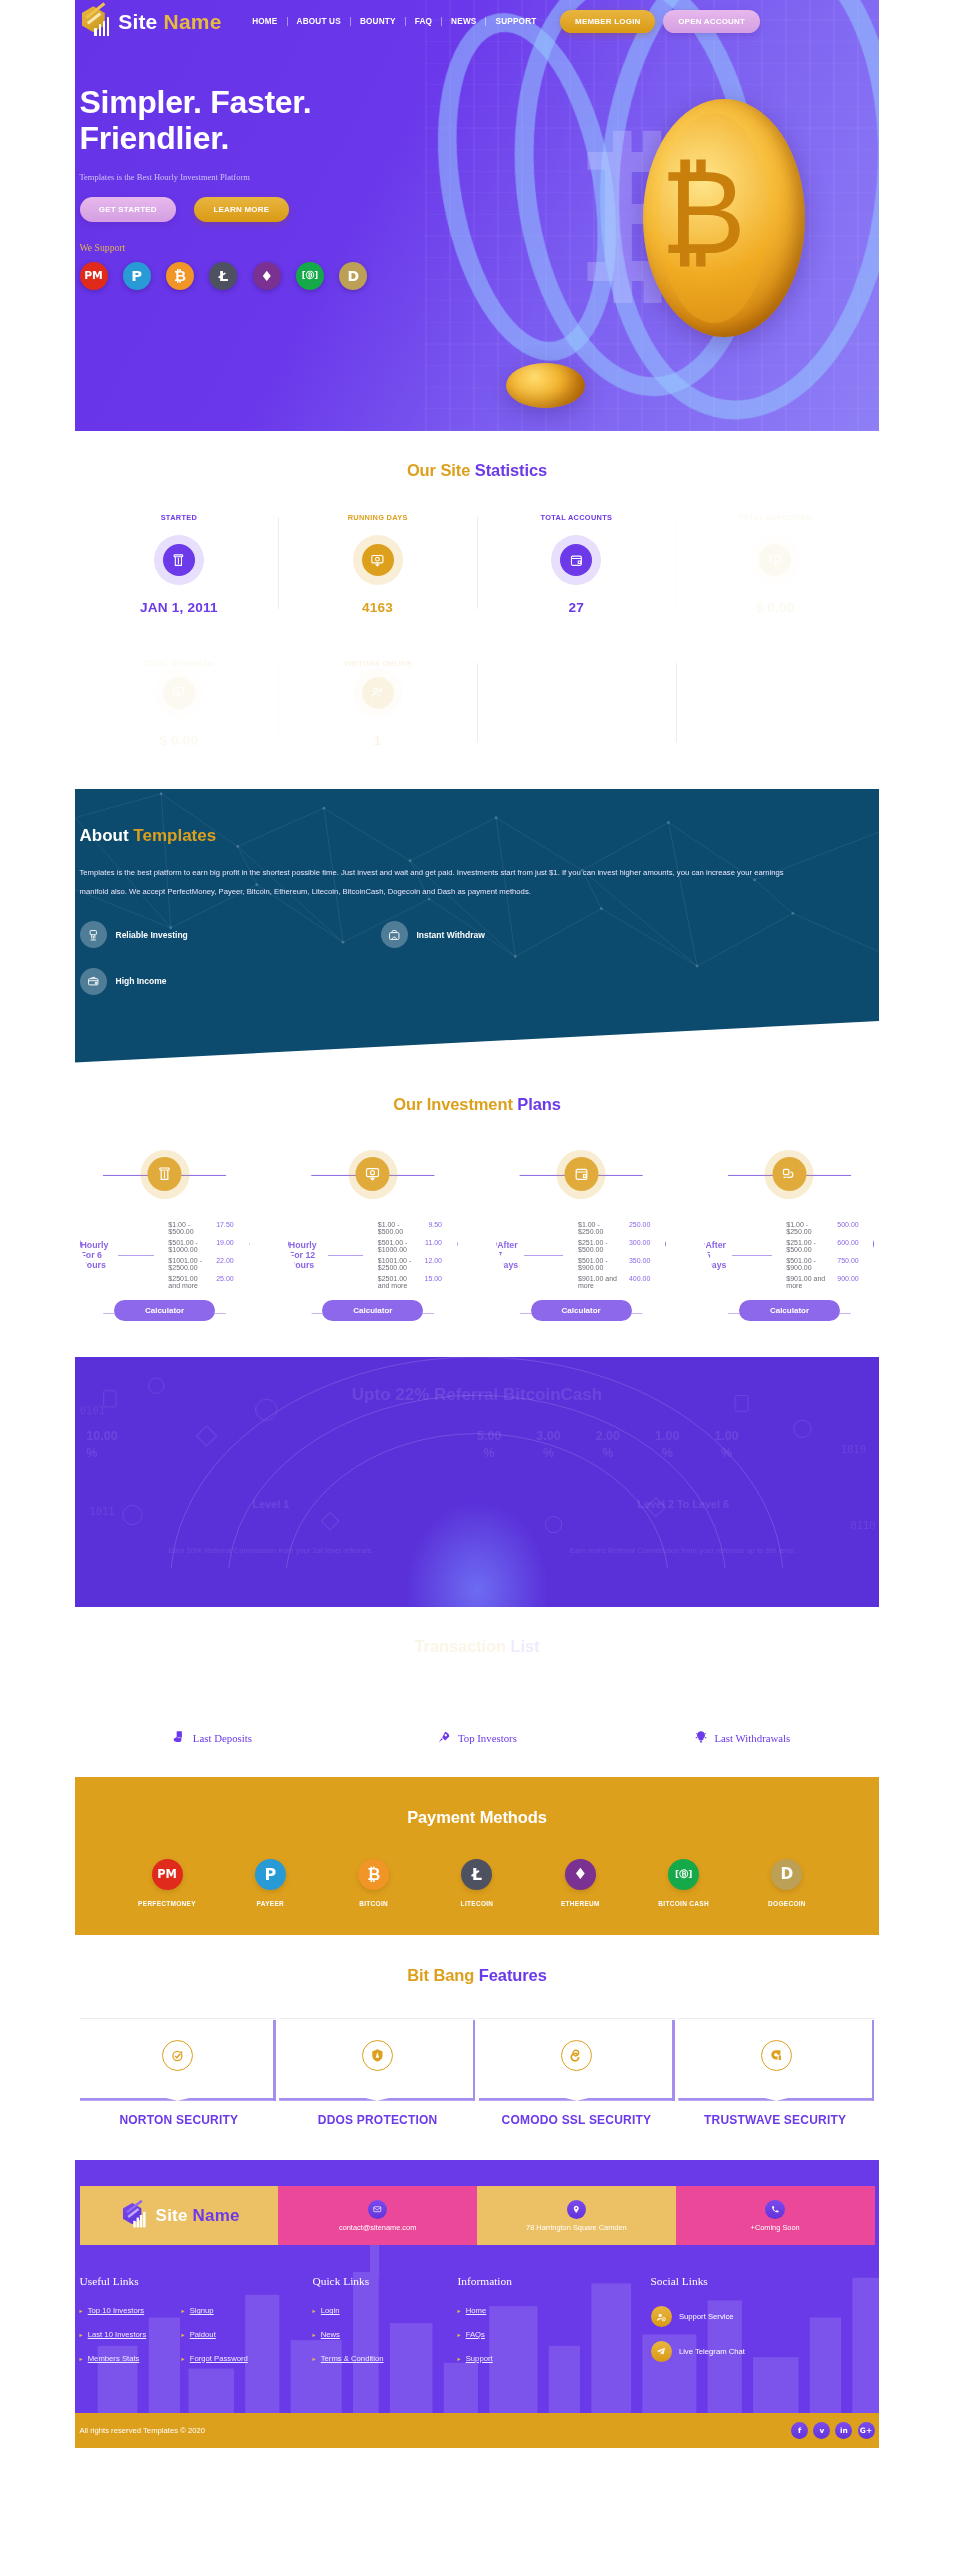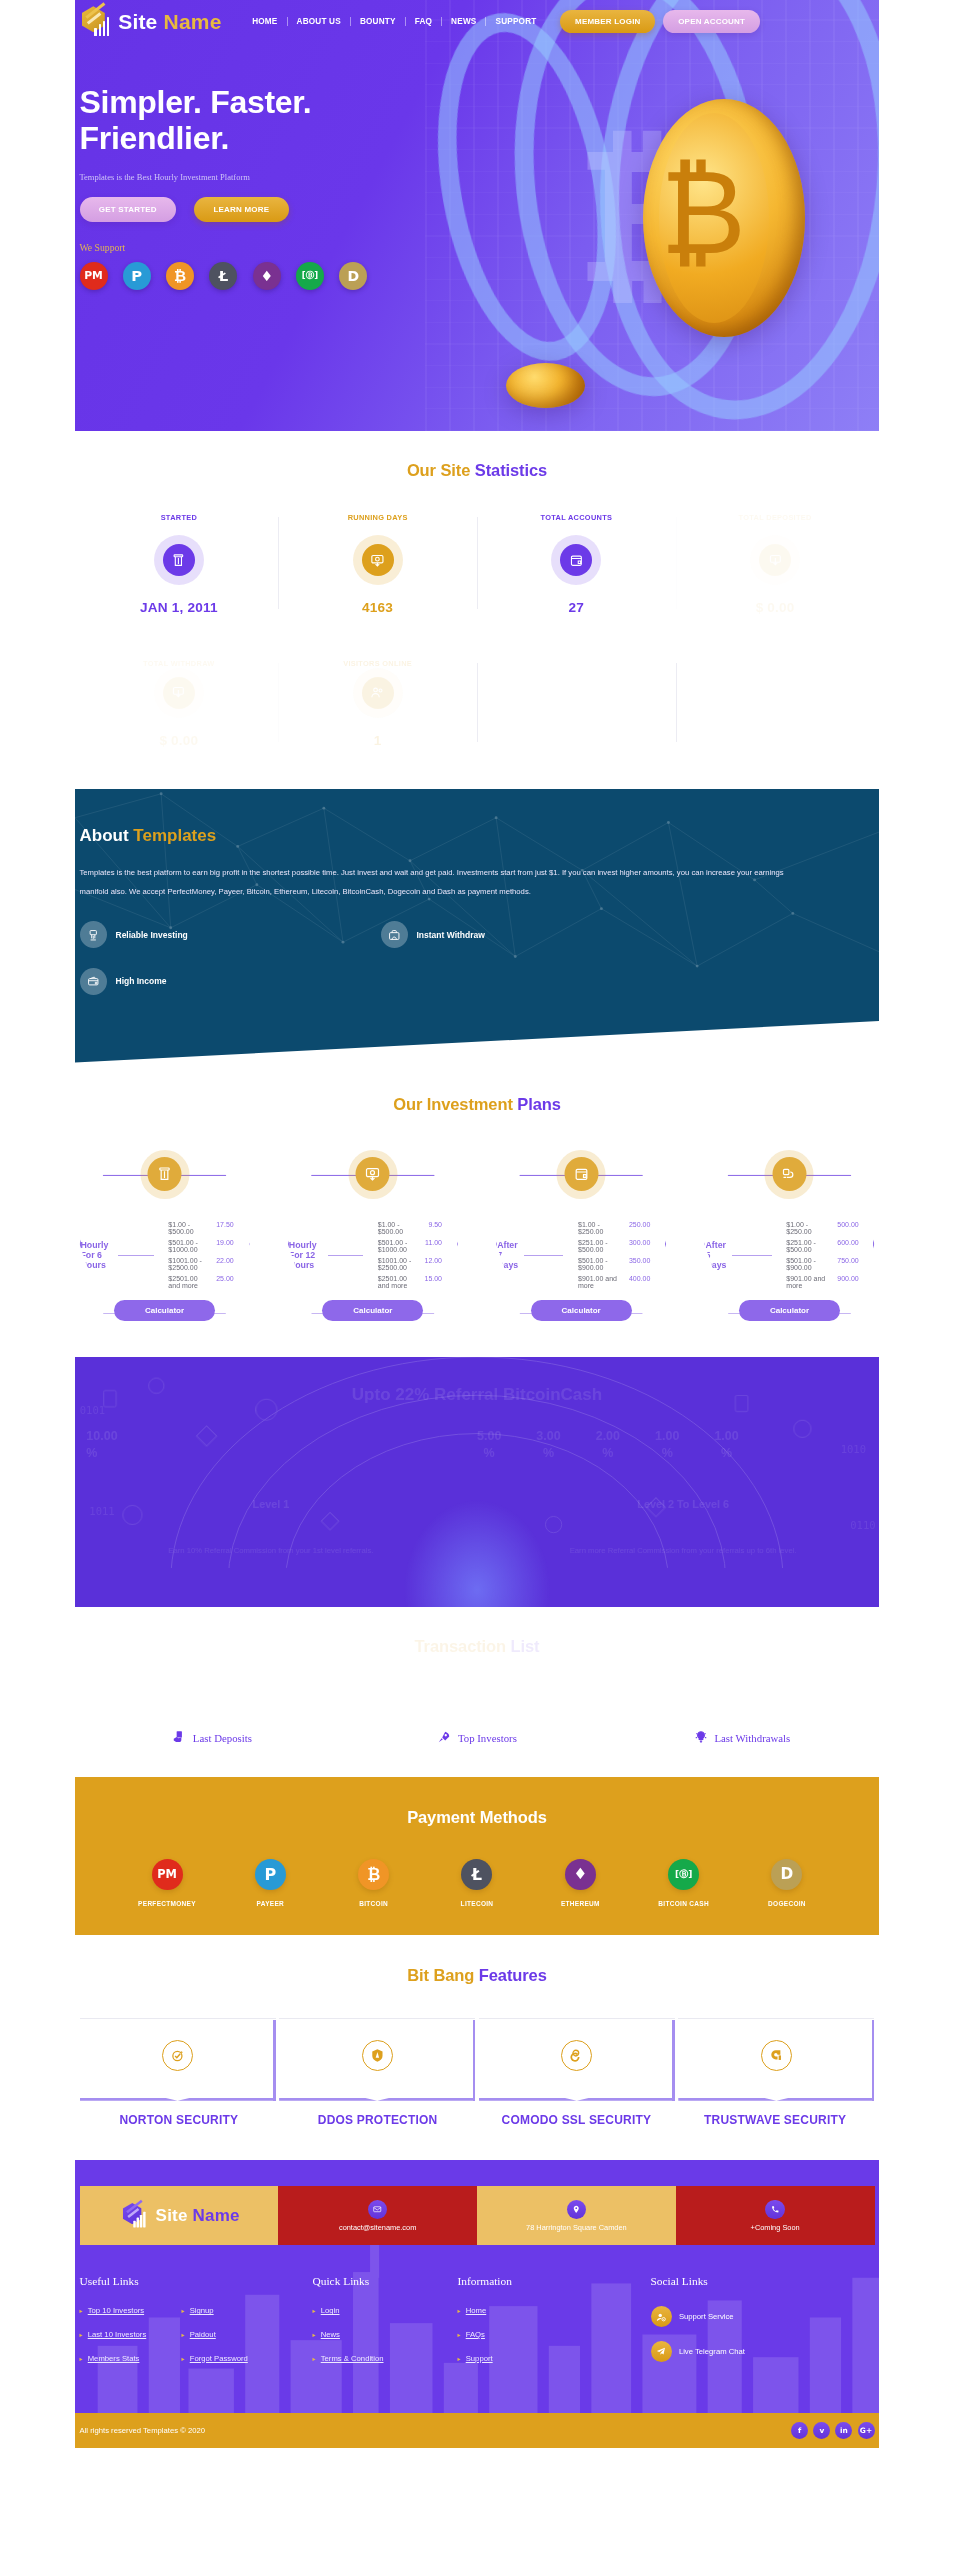--- a/index.html
+++ b/index.html
@@ -218,21 +218,21 @@
     display:flex; align-items:center; justify-content:center; }
   .bbf-ic svg { width:14.8px; height:14.8px; }
   .bbf-labels { display:flex; margin-top:14.8px; }
   .bbf-label { flex:1; text-align:center; color:#6c3ae8; font-size:12px; font-weight:bold; letter-spacing:0.2px; }
 
   
   .footer { position:relative; background:#6a3ae8; padding-top:26px; overflow:hidden; }
   .city { position:absolute; left:0; right:0; bottom:0; height:244px; opacity:.13; }
   .contact-bar { position:relative; z-index:3; display:flex; }
   .cb { flex:1; height:59px; display:flex; flex-direction:column; align-items:center; justify-content:center; }
-  .cb.a { background:#ecc065; } .cb.b { background:#b91c1c; }
+  .cb.a { background:#ecc065; } .cb.b { background:#ec4899; }
   .cb-logo { display:flex; align-items:center; gap:4.5px; }
   .cb-logo .brand-txt { font-size:17px; }
   .cb-logo .brand-txt .y { color:#6c3ae8; }
   .cb-ic { width:19.3px; height:19.3px; border-radius:50%; background:linear-gradient(180deg,#7b4bee,#6233d9);
     display:flex; align-items:center; justify-content:center; margin-bottom:4px; }
   .cb-ic svg { width:8.5px; height:8.5px; }
   .cb-txt { color:#fff; font-size:7.4px; }
   .f-cols { position:relative; z-index:3; display:flex; padding:29.5px 0 35px; }
   .f-col-title { color:#fff; font-size:11.4px; font-family:"Liberation Serif", serif; margin-bottom:19.3px; }
   .f-link { display:flex; align-items:center; gap:5.1px; margin-bottom:14.8px; }

